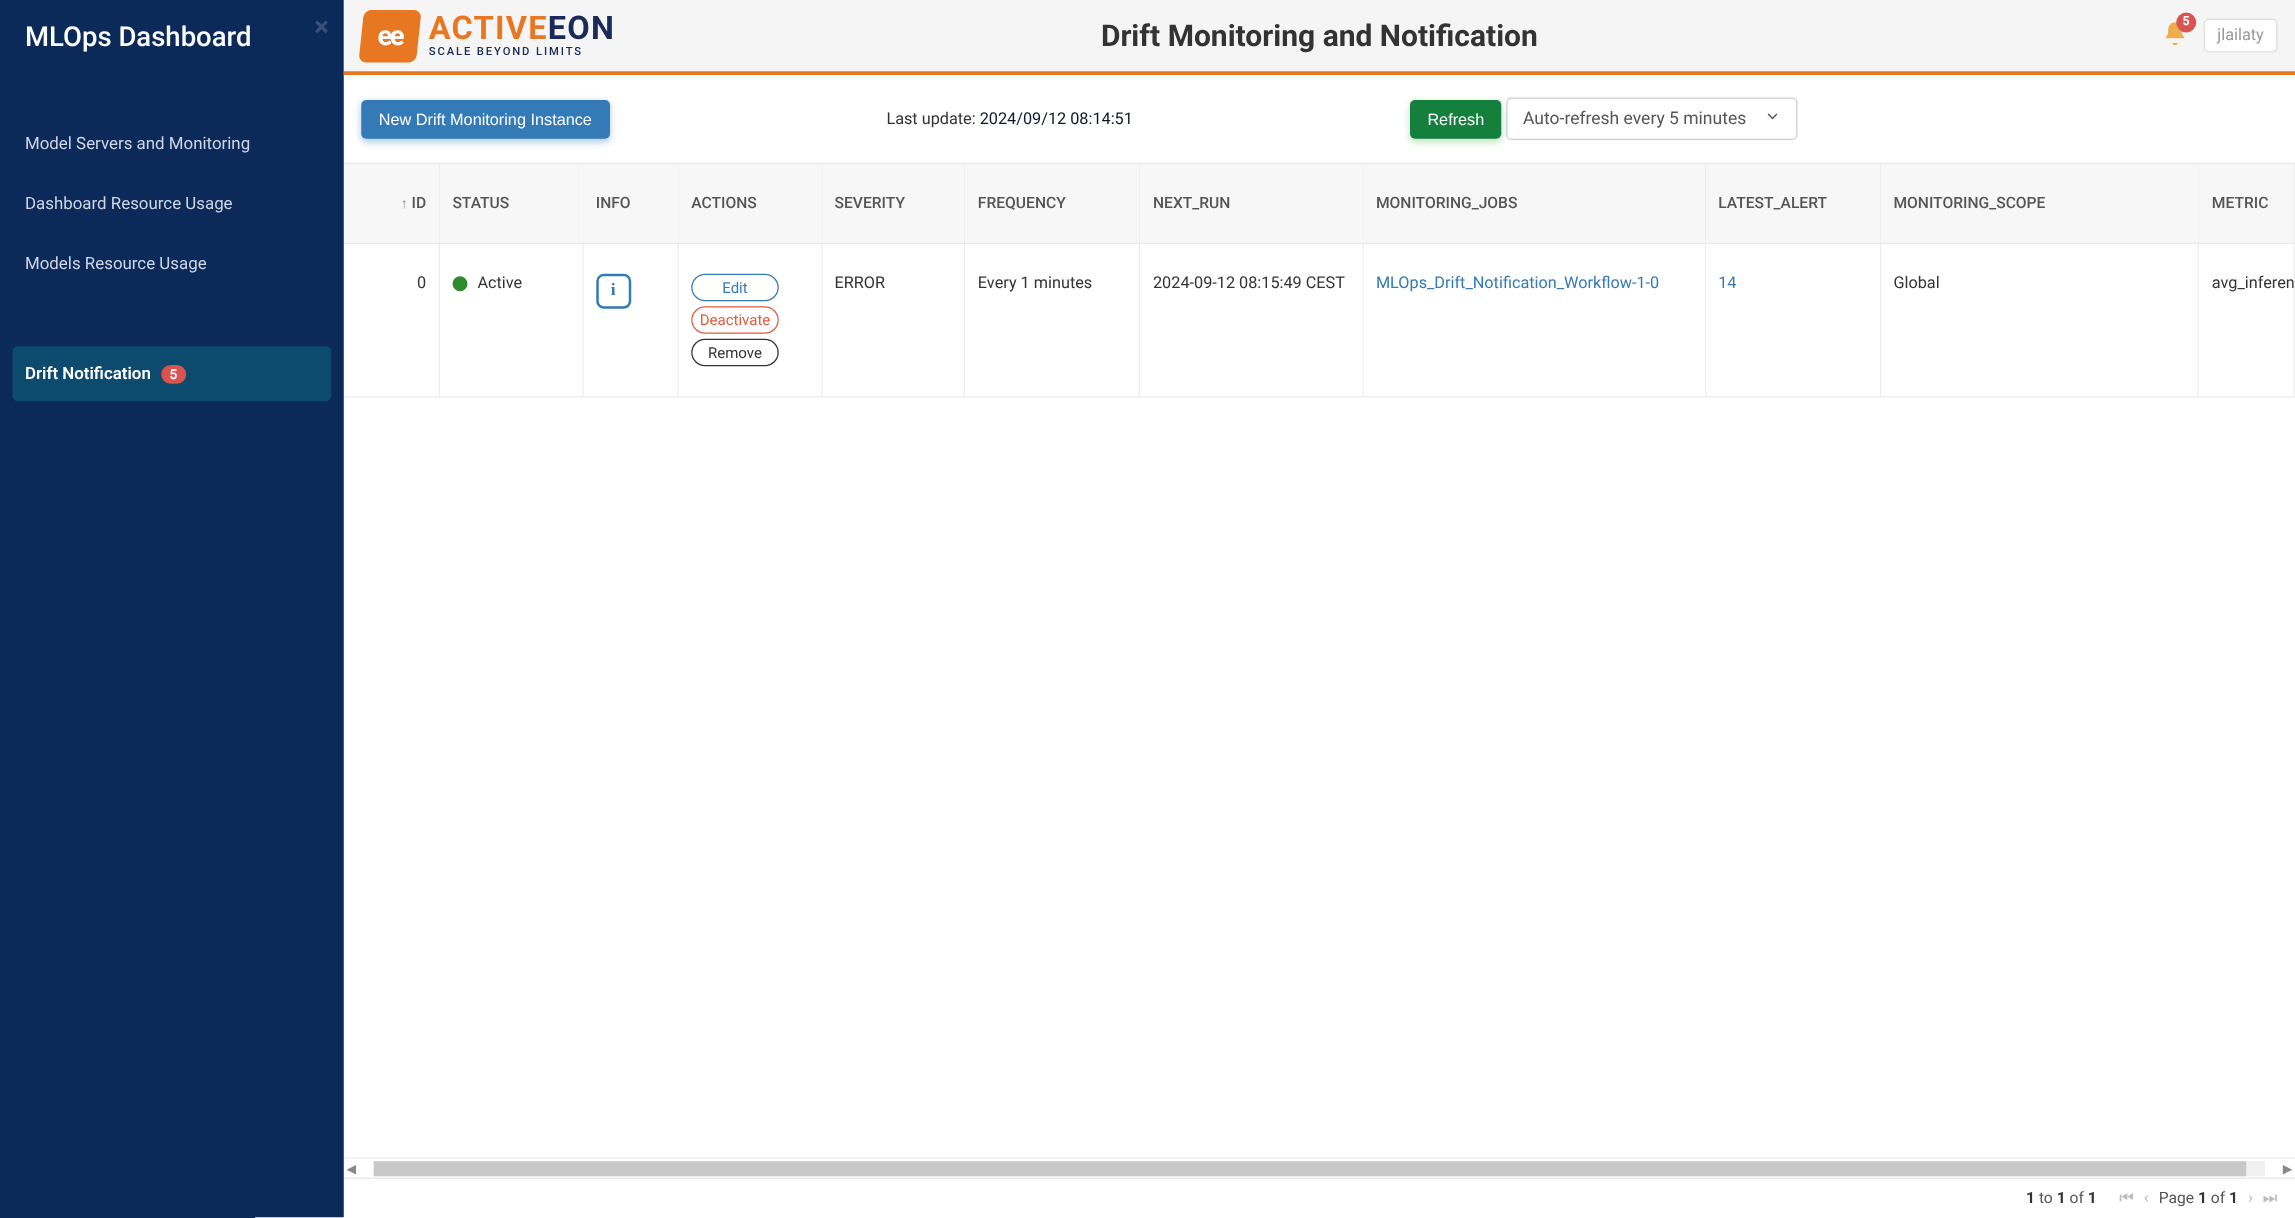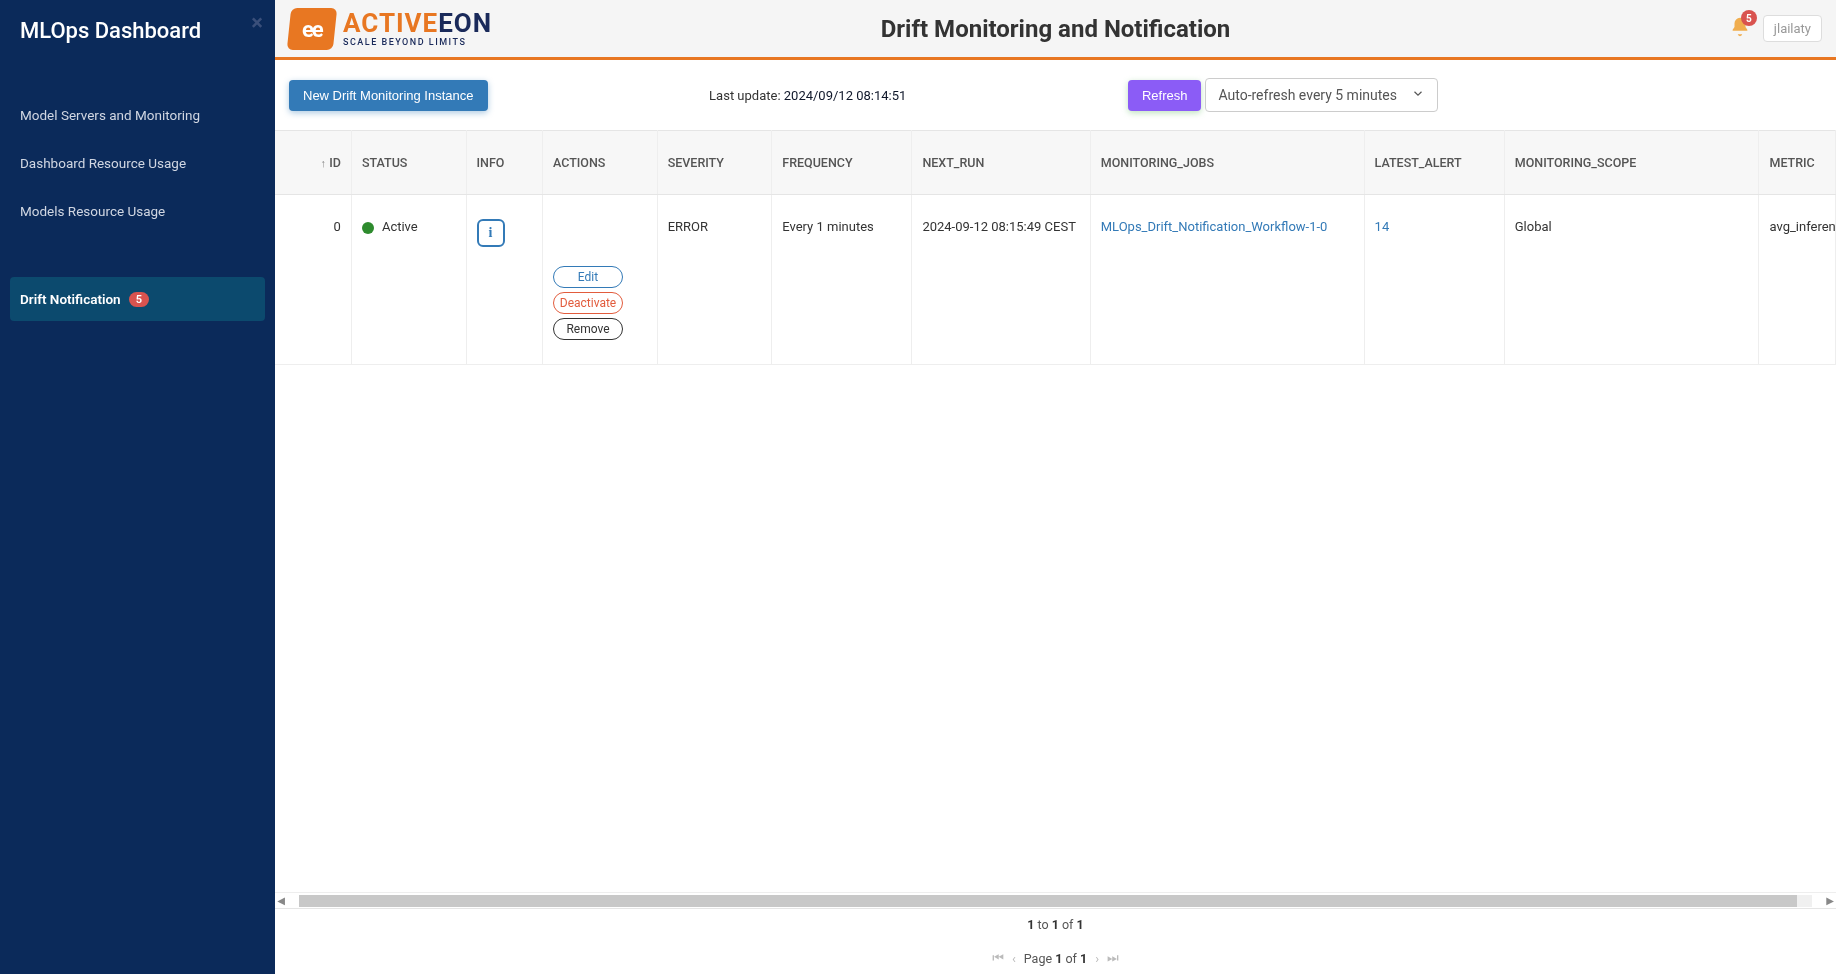--- a/index.html
+++ b/index.html
@@ -32,21 +32,21 @@
   .header-right { margin-left: auto; display: flex; align-items: center; gap: 12px; }
   .bell-wrap { position: relative; cursor: pointer; }
   .bell-icon { color:#f0ad4e; }
   .bell-badge { position: absolute; top: -6px; right: -6px; background: #d9534f; color: #fff; font-size: 10px; border-radius: 50%; width:16px; height:16px; display:flex; align-items:center; justify-content:center; font-weight:bold;}
   .user-chip { border: 1px solid #ddd; border-radius: 4px; padding: 5px 10px; color: #999; font-size: 13px; background:#fff; cursor:pointer;}
 
   
   .toolbar { display: flex; align-items: center; padding: 18px 14px; gap: 4px; }
   .btn { border: none; border-radius: 4px; padding: 8px 14px; font-size: 13px; cursor: pointer; }
   .btn-primary { background: #337ab7; color: #fff; box-shadow: 0 2px 6px rgba(51,122,183,0.4);}
-  .btn-success { background: #8b5cf6; color: #fff; box-shadow: 0 2px 6px rgba(92,184,92,0.4);}
+  .btn-success { background: #15803d; color: #fff; box-shadow: 0 2px 6px rgba(92,184,92,0.4);}
   .last-update { margin-left: auto; margin-right: auto; color: #333; font-size:13px;}
   .last-update .ts { color: #0f172a; }
   .select-wrap { border: 1px solid #ccc; border-radius: 4px; padding: 8px 40px 8px 12px; position: relative; min-width: 210px; color:#555; background:#fff; cursor:pointer;}
   .select-wrap .chev { position: absolute; right: 12px; top: 50%; transform: translateY(-50%); }
   .toolbar-spacer-right { width: 380px; }
 
   
   .table-area { flex: 1; overflow: hidden; display: flex; flex-direction: column; position:relative;}
   .table-scroll { flex: 1; overflow-x: auto; overflow-y: auto; }
   table { border-collapse: collapse; width: 100%; table-layout: fixed; }
@@ -61,35 +61,35 @@
   .col-frequency { width: 110px; }
   .col-nextrun { width: 140px; }
   .col-jobs { width: 215px; }
   .col-alert { width: 110px; }
   .col-scope { width: 200px; }
   .col-metric { width: 60px; }
 
   .sort-arrow { font-size: 11px; color:#888; }
   .status-dot { display: inline-block; width: 12px; height: 12px; border-radius: 50%; background: #2e8b2e; margin-right: 8px; vertical-align: middle;}
   .info-btn { width: 28px; height: 28px; border: 2px solid #337ab7; border-radius: 6px; display:flex; align-items:center; justify-content:center; color:#337ab7; cursor:pointer; font-family:Georgia,serif; font-weight:bold; font-size:14px;}
-  .action-stack { display: flex; flex-direction: column; gap: 4px; margin-top: 47px; }
+  .action-stack { display: flex; flex-direction: column; gap: 4px; }
   .pill { border-radius: 14px; padding: 3px 0; font-size: 12px; text-align: center; cursor: pointer; width: 70px;}
   .pill-edit { border: 1px solid #337ab7; color: #337ab7; background:#fff;}
   .pill-deact { border: 1px solid #e25c3d; color: #e25c3d; background:#fff;}
   .pill-remove { border: 1px solid #333; color: #333; background:#fff;}
   .link { color: #337ab7; cursor: pointer; }
 
   
   .hscroll { height: 16px; background: #fff; border-top:1px solid #eee; display:flex; align-items:center;}
   .hscroll-track { flex:1; height:12px; background:#f0f0f0; margin:0 12px; position:relative;}
   .hscroll-thumb { position:absolute; left:0; top:0; height:100%; width:99%; background:#c8c8c8;}
   .hscroll-arrow { width:12px; text-align:center; color:#888; font-size:10px;}
 
   
-  .pagination { border-top: 1px solid #e5e5e5; padding: 8px 14px; display: flex; align-items: center; justify-content: flex-end; gap: 18px; font-size: 12.5px; color: #555; flex-direction: column;}
+  .pagination { border-top: 1px solid #e5e5e5; padding: 8px 14px; display: flex; align-items: center; justify-content: flex-end; gap: 18px; font-size: 12.5px; color: #555;}
   .pag-range b, .pag-page b { color: #333; }
   .pag-ctrl { display:flex; gap:8px; align-items:center;}
   .pag-btn { color:#bbb; cursor:pointer; font-size:13px;}
 </style>
 </head>
 <body>
 
 <aside class="sidebar">
   <div class="sidebar-close">×</div>
   <div class="sidebar-title">MLOps Dashboard</div>

